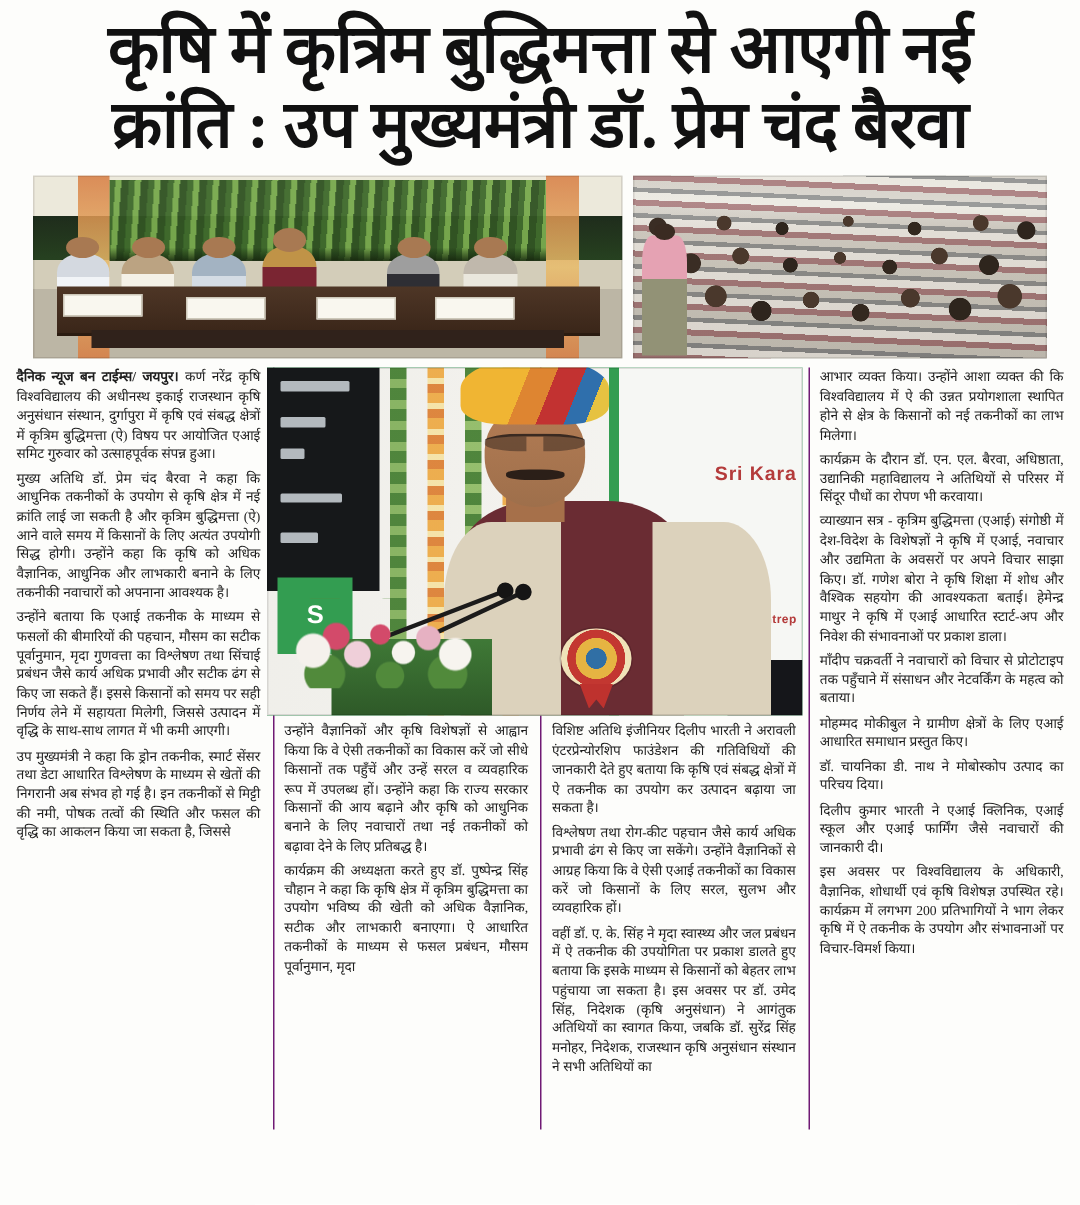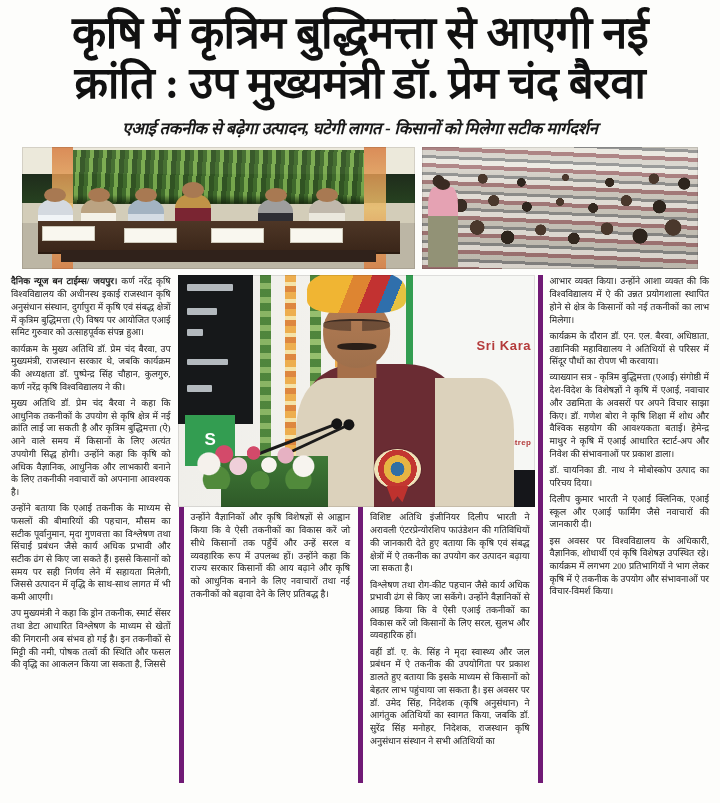--- a/index.html
+++ b/index.html
@@ -211,21 +211,21 @@
     display: flex;
     gap: 8px;
     height: 100%;
     justify-content: center;
   }
   .col {
     flex: 1 1 0;
     min-width: 0;
     position: relative;
   }
-  .col + .col { border-left: 5px solid #701a75; padding-left: 7px; }
+  .col + .col { border-left: 1px solid #701a75; padding-left: 7px; }
   p.para {
     margin: 0 0 3.5px 0;
     font-size: 9.1px;
     line-height: 1.40;
     text-align: justify;
     text-justify: inter-word;
     letter-spacing: -0.05px;
     word-spacing: 0.2px;
     color: #1e1e1e;
   }
@@ -381,21 +381,20 @@
   .photo-edge { position: absolute; inset: 0; box-shadow: inset 0 0 0 1px rgba(0,0,0,0.10); }
 </style>
 </head>
 <body>
 
 <div class="clip">
 
   <div class="headline-block">
     <div class="headline-line l1">कृषि में कृत्रिम बुद्धिमत्ता से आएगी नई</div>
     <div class="headline-line l2">क्रांति : उप मुख्यमंत्री डॉ. प्रेम चंद बैरवा</div>
-    <div class="subhead">एआई तकनीक से बढ़ेगा उत्पादन, घटेगी लागत - किसानों को मिलेगा सटीक मार्गदर्शन</div>
   </div>
 
   <div class="photo-strip">
 
     <div class="photo photo-dais">
       <div class="dais-bg"></div>
       <div class="dais-crop"></div>
       <div class="dais-banner-left"></div>
       <div class="dais-banner-right"></div>
       <div class="dais-flowers df1"></div>
@@ -438,42 +437,44 @@
     </div>
 
   </div>
 
   <div class="body-wrap">
 
     <div class="cols">
 
       <div class="col">
         <p class="para first"><b>दैनिक न्यूज बन टाईम्स/ जयपुर।</b> <span>कर्ण नरेंद्र कृषि विश्वविद्यालय की अधीनस्थ इकाई राजस्थान कृषि अनुसंधान संस्थान, दुर्गापुरा में कृषि एवं संबद्ध क्षेत्रों में कृत्रिम बुद्धिमत्ता (ऐ) विषय पर आयोजित एआई समिट गुरुवार को उत्साहपूर्वक संपन्न हुआ।</span></p>
-        <p class="para">कार्यक्रम के मुख्य अतिथि डॉ. प्रेम चंद बैरवा, उप मुख्यमंत्री, राजस्थान सरकार थे, जबकि कार्यक्रम की अध्यक्षता डॉ. पुष्पेन्द्र सिंह चौहान, कुलगुरु, कर्ण नरेंद्र कृषि विश्वविद्यालय ने की।</p>
         <p class="para">मुख्य अतिथि डॉ. प्रेम चंद बैरवा ने कहा कि आधुनिक तकनीकों के उपयोग से कृषि क्षेत्र में नई क्रांति लाई जा सकती है और कृत्रिम बुद्धिमत्ता (ऐ) आने वाले समय में किसानों के लिए अत्यंत उपयोगी सिद्ध होगी। उन्होंने कहा कि कृषि को अधिक वैज्ञानिक, आधुनिक और लाभकारी बनाने के लिए तकनीकी नवाचारों को अपनाना आवश्यक है।</p>
         <p class="para">उन्होंने बताया कि एआई तकनीक के माध्यम से फसलों की बीमारियों की पहचान, मौसम का सटीक पूर्वानुमान, मृदा गुणवत्ता का विश्लेषण तथा सिंचाई प्रबंधन जैसे कार्य अधिक प्रभावी और सटीक ढंग से किए जा सकते हैं। इससे किसानों को समय पर सही निर्णय लेने में सहायता मिलेगी, जिससे उत्पादन में वृद्धि के साथ-साथ लागत में भी कमी आएगी।</p>
         <p class="para">उप मुख्यमंत्री ने कहा कि ड्रोन तकनीक, स्मार्ट सेंसर तथा डेटा आधारित विश्लेषण के माध्यम से खेतों की निगरानी अब संभव हो गई है। इन तकनीकों से मिट्टी की नमी, पोषक तत्वों की स्थिति और फसल की वृद्धि का आकलन किया जा सकता है, जिससे</p>
       </div>
 
       <div class="col shifted">
         <div class="spacer-photo"></div>
         <p class="para">उन्होंने वैज्ञानिकों और कृषि विशेषज्ञों से आह्वान किया कि वे ऐसी तकनीकों का विकास करें जो सीधे किसानों तक पहुँचें और उन्हें सरल व व्यवहारिक रूप में उपलब्ध हों। उन्होंने कहा कि राज्य सरकार किसानों की आय बढ़ाने और कृषि को आधुनिक बनाने के लिए नवाचारों तथा नई तकनीकों को बढ़ावा देने के लिए प्रतिबद्ध है।</p>
+        <p class="para">कार्यक्रम की अध्यक्षता करते हुए डॉ. पुष्पेन्द्र सिंह चौहान ने कहा कि कृषि क्षेत्र में कृत्रिम बुद्धिमत्ता का उपयोग भविष्य की खेती को अधिक वैज्ञानिक, सटीक और लाभकारी बनाएगा। ऐ आधारित तकनीकों के माध्यम से फसल प्रबंधन, मौसम पूर्वानुमान, मृदा</p>
       </div>
 
       <div class="col shifted">
         <div class="spacer-photo"></div>
         <p class="para">विशिष्ट अतिथि इंजीनियर दिलीप भारती ने अरावली एंटरप्रेन्योरशिप फाउंडेशन की गतिविधियों की जानकारी देते हुए बताया कि कृषि एवं संबद्ध क्षेत्रों में ऐ तकनीक का उपयोग कर उत्पादन बढ़ाया जा सकता है।</p>
         <p class="para first">विश्लेषण तथा रोग-कीट पहचान जैसे कार्य अधिक प्रभावी ढंग से किए जा सकेंगे। उन्होंने वैज्ञानिकों से आग्रह किया कि वे ऐसी एआई तकनीकों का विकास करें जो किसानों के लिए सरल, सुलभ और व्यवहारिक हों।</p>
         <p class="para">वहीं डॉ. ए. के. सिंह ने मृदा स्वास्थ्य और जल प्रबंधन में ऐ तकनीक की उपयोगिता पर प्रकाश डालते हुए बताया कि इसके माध्यम से किसानों को बेहतर लाभ पहुंचाया जा सकता है। इस अवसर पर डॉ. उमेद सिंह, निदेशक (कृषि अनुसंधान) ने आगंतुक अतिथियों का स्वागत किया, जबकि डॉ. सुरेंद्र सिंह मनोहर, निदेशक, राजस्थान कृषि अनुसंधान संस्थान ने सभी अतिथियों का</p>
       </div>
 
       <div class="col">
         <p class="para first">आभार व्यक्त किया। उन्होंने आशा व्यक्त की कि विश्वविद्यालय में ऐ की उन्नत प्रयोगशाला स्थापित होने से क्षेत्र के किसानों को नई तकनीकों का लाभ मिलेगा।</p>
         <p class="para">कार्यक्रम के दौरान डॉ. एन. एल. बैरवा, अधिष्ठाता, उद्यानिकी महाविद्यालय ने अतिथियों से परिसर में सिंदूर पौधों का रोपण भी करवाया।</p>
         <p class="para">व्याख्यान सत्र - कृत्रिम बुद्धिमत्ता (एआई) संगोष्ठी में देश-विदेश के विशेषज्ञों ने कृषि में एआई, नवाचार और उद्यमिता के अवसरों पर अपने विचार साझा किए। डॉ. गणेश बोरा ने कृषि शिक्षा में शोध और वैश्विक सहयोग की आवश्यकता बताई। हेमेन्द्र माथुर ने कृषि में एआई आधारित स्टार्ट-अप और निवेश की संभावनाओं पर प्रकाश डाला।</p>
+        <p class="para">मॉंदीप चक्रवर्ती ने नवाचारों को विचार से प्रोटोटाइप तक पहुँचाने में संसाधन और नेटवर्किंग के महत्व को बताया।</p>
+        <p class="para">मोहम्मद मोकीबुल ने ग्रामीण क्षेत्रों के लिए एआई आधारित समाधान प्रस्तुत किए।</p>
         <p class="para">डॉ. चायनिका डी. नाथ ने मोबोस्कोप उत्पाद का परिचय दिया।</p>
         <p class="para">दिलीप कुमार भारती ने एआई क्लिनिक, एआई स्कूल और एआई फार्मिंग जैसे नवाचारों की जानकारी दी।</p>
         <p class="para">इस अवसर पर विश्वविद्यालय के अधिकारी, वैज्ञानिक, शोधार्थी एवं कृषि विशेषज्ञ उपस्थित रहे। कार्यक्रम में लगभग 200 प्रतिभागियों ने भाग लेकर कृषि में ऐ तकनीक के उपयोग और संभावनाओं पर विचार-विमर्श किया।</p>
       </div>
 
     </div>
 
     <div class="main-photo">
       <div class="mp-bg"></div>
 

